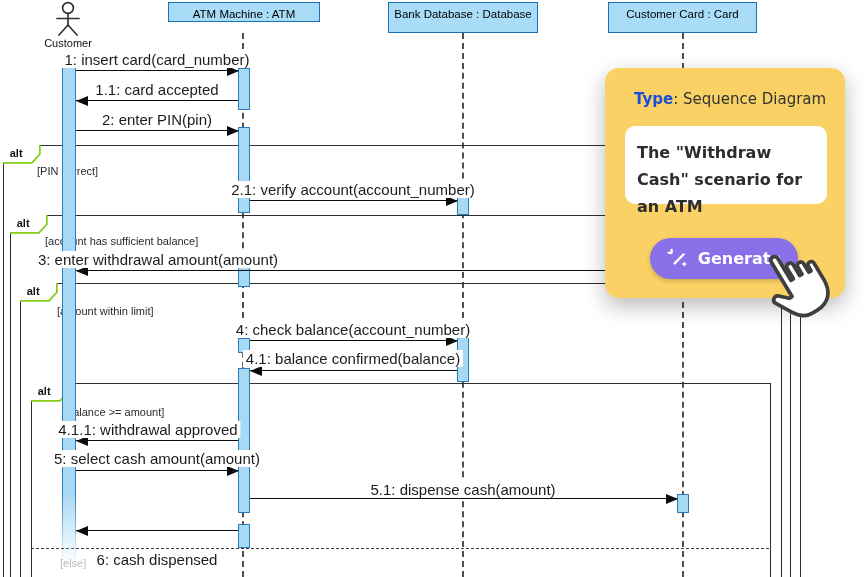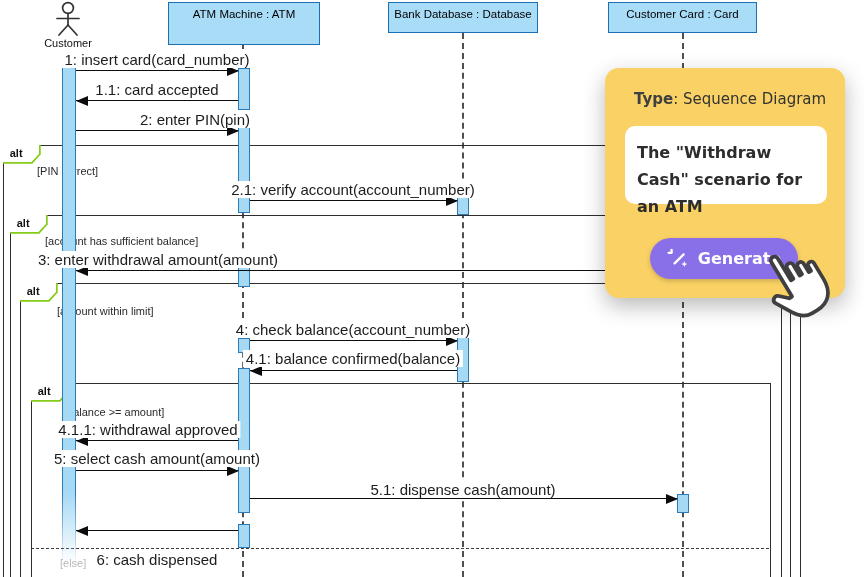--- a/index.html
+++ b/index.html
@@ -39,21 +39,21 @@
   .head-box{position:absolute;background:#a9dcf7;border:1.6px solid #1a6fb5;box-sizing:border-box;
           display:flex;align-items:flex-start;justify-content:center;padding-top:5px;
           font-size:11.5px;color:#000;z-index:2;}
   .actor-label{position:absolute;font-size:11px;color:#111;transform:translateX(-50%);z-index:2;white-space:nowrap;}
 
   
   .promo-card{position:absolute;left:605px;top:68px;width:240px;height:230px;background:#f9d164;
           border-radius:14px;box-shadow:0 8px 22px rgba(0,0,0,.28);z-index:10;
           font-family:"DejaVu Sans",sans-serif;}
   .promo-type{position:absolute;left:29px;top:22px;font-size:15px;color:#333;}
-  .promo-type b{color:#404040;font-weight:bold;}
+  .promo-type b{color:#1d4ed8;font-weight:bold;}
   .promo-desc{position:absolute;left:20px;top:58px;width:202px;height:78px;background:#fff;
           border-radius:10px;box-sizing:border-box;padding:13px 12px;
           font-size:16px;font-weight:bold;line-height:27px;color:#2d2d2d;}
   .gen-btn{position:absolute;left:45px;top:170px;width:148px;height:41px;background:#8a70e8;
           border-radius:21px;border:none;display:flex;align-items:center;justify-content:center;gap:9px;
           color:#fff;font-size:16px;font-weight:bold;cursor:pointer;box-shadow:0 2px 5px rgba(0,0,0,.18);
           font-family:"DejaVu Sans",sans-serif;}
   .hand-cursor{position:absolute;left:752px;top:243px;width:88px;height:88px;z-index:11;
           transform:rotate(-31deg);}
 </style>
@@ -133,31 +133,31 @@
   <div class="head-r" style="left:227px;top:465.5px;"></div>
 
   <div class="msg-line" style="left:250px;top:498px;width:427px;"></div>
   <div class="head-r" style="left:666px;top:493.5px;"></div>
 
   <div class="msg-line" style="left:76px;top:530px;width:162px;"></div>
   <div class="head-l" style="left:76px;top:525.5px;"></div>
 
   <div class="msg-label" style="left:157px;top:51px;">1: insert card(card_number)</div>
   <div class="msg-label" style="left:157px;top:81px;">1.1: card accepted</div>
-  <div class="msg-label" style="left:157px;top:111px;margin-left:38px;">2: enter PIN(pin)</div>
+  <div class="msg-label" style="left:157px;top:111px;">2: enter PIN(pin)</div>
   <div class="msg-label" style="left:353px;top:181px;">2.1: verify account(account_number)</div>
   <div class="msg-label" style="left:158px;top:251px;">3: enter withdrawal amount(amount)</div>
   <div class="msg-label" style="left:353px;top:321px;">4: check balance(account_number)</div>
   <div class="msg-label" style="left:353px;top:350px;">4.1: balance confirmed(balance)</div>
   <div class="msg-label" style="left:148px;top:421px;">4.1.1: withdrawal approved</div>
   <div class="msg-label" style="left:157px;top:450px;">5: select cash amount(amount)</div>
   <div class="msg-label" style="left:463px;top:481px;">5.1: dispense cash(amount)</div>
   <div class="msg-label" style="left:157px;top:511px;margin-top:40px;">6: cash dispensed</div>
 
-  <div class="head-box" style="left:168px;top:2px;width:152px;height:43px;">
+  <div class="head-box" style="left:168px;top:2px;width:152px;height:20px;">
     <span>ATM Machine : ATM</span>
   </div>
   <div class="head-box" style="left:388px;top:2px;width:150px;height:31px;">
     <span>Bank Database : Database</span>
   </div>
   <div class="head-box" style="left:608px;top:2px;width:149px;height:31px;">
     <span>Customer Card : Card</span>
   </div>
 
   <svg style="position:absolute;left:48px;top:1px;z-index:2;" width="40" height="36" viewBox="0 0 40 36">

